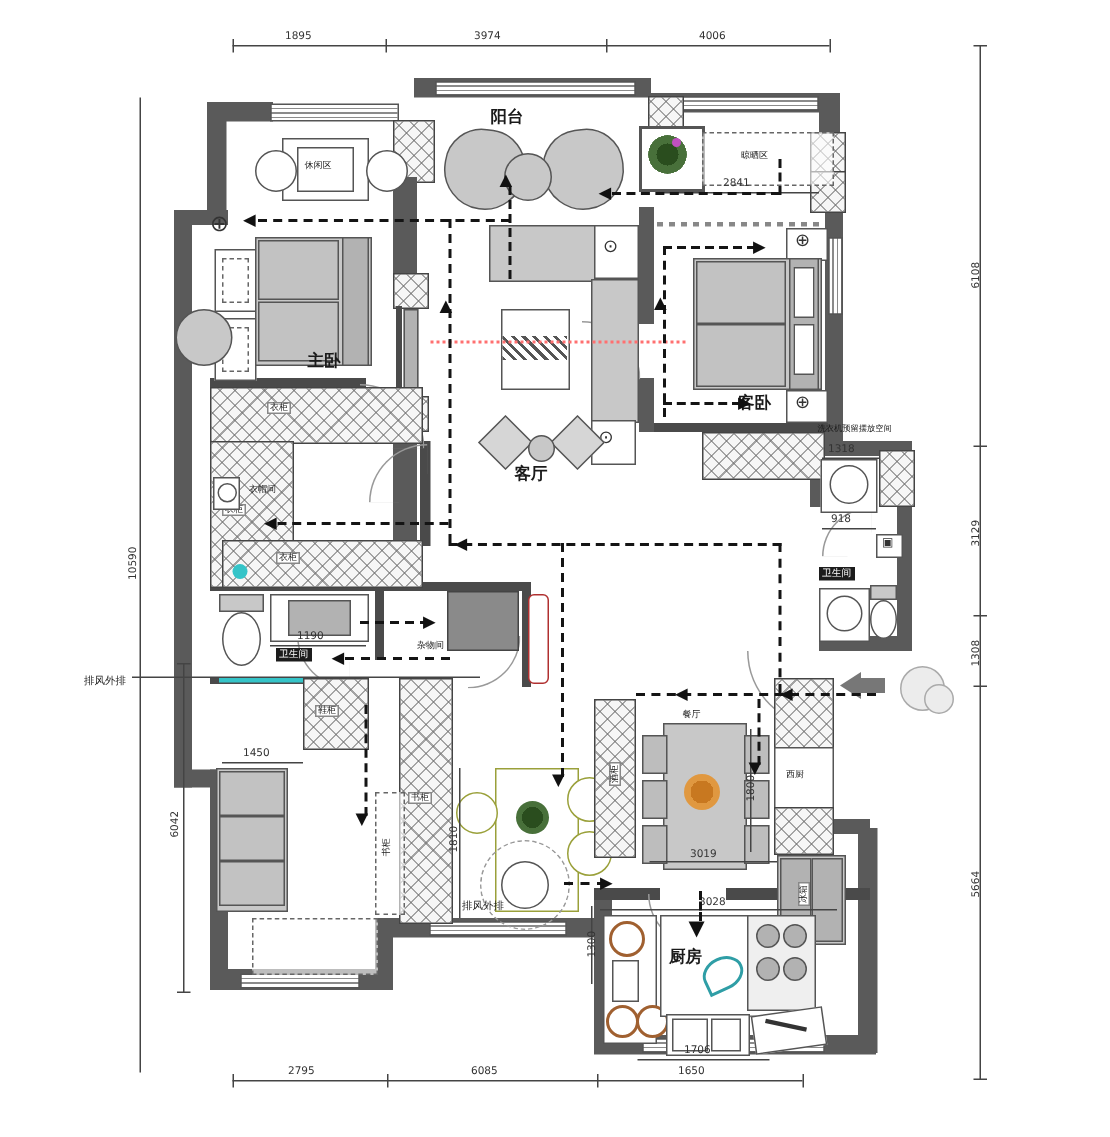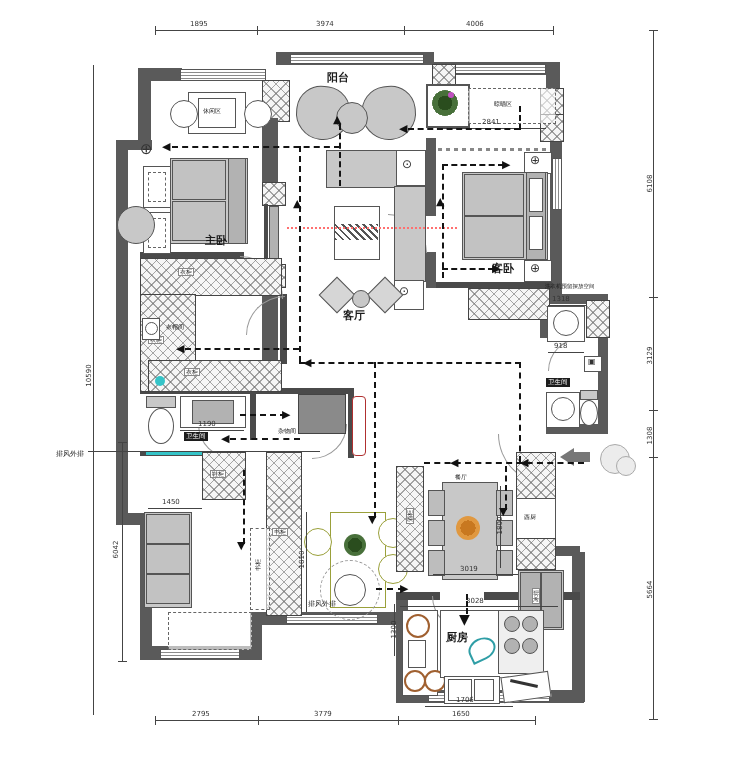--- a/index.html
+++ b/index.html
@@ -334,21 +334,21 @@
   <div class="dim" style="left:190px;top:21px">1895</div>
   <div class="dim" style="left:316px;top:21px">3974</div>
   <div class="dim" style="left:466px;top:21px">4006</div>
 
   <div class="dlh" style="left:155px;top:720px;width:380px"></div>
   <div class="tick" style="left:155px;top:716px;width:1px;height:9px"></div>
   <div class="tick" style="left:258px;top:716px;width:1px;height:9px"></div>
   <div class="tick" style="left:398px;top:716px;width:1px;height:9px"></div>
   <div class="tick" style="left:535px;top:716px;width:1px;height:9px"></div>
   <div class="dim" style="left:192px;top:711px">2795</div>
-  <div class="dim" style="left:314px;top:711px">3779</div>
+  <div class="dim" style="left:314px;top:711px">6085</div>
   <div class="dim" style="left:452px;top:711px">1650</div>
   <div class="dlh" style="left:425px;top:706px;width:88px"></div>
   <div class="dim" style="left:456px;top:697px">1706</div>
 
   <div class="dlv" style="left:653px;top:30px;height:690px"></div>
   <div class="tick" style="left:649px;top:30px;width:9px;height:1px"></div>
   <div class="tick" style="left:649px;top:297px;width:9px;height:1px"></div>
   <div class="tick" style="left:649px;top:410px;width:9px;height:1px"></div>
   <div class="tick" style="left:649px;top:457px;width:9px;height:1px"></div>
   <div class="tick" style="left:649px;top:719px;width:9px;height:1px"></div>

